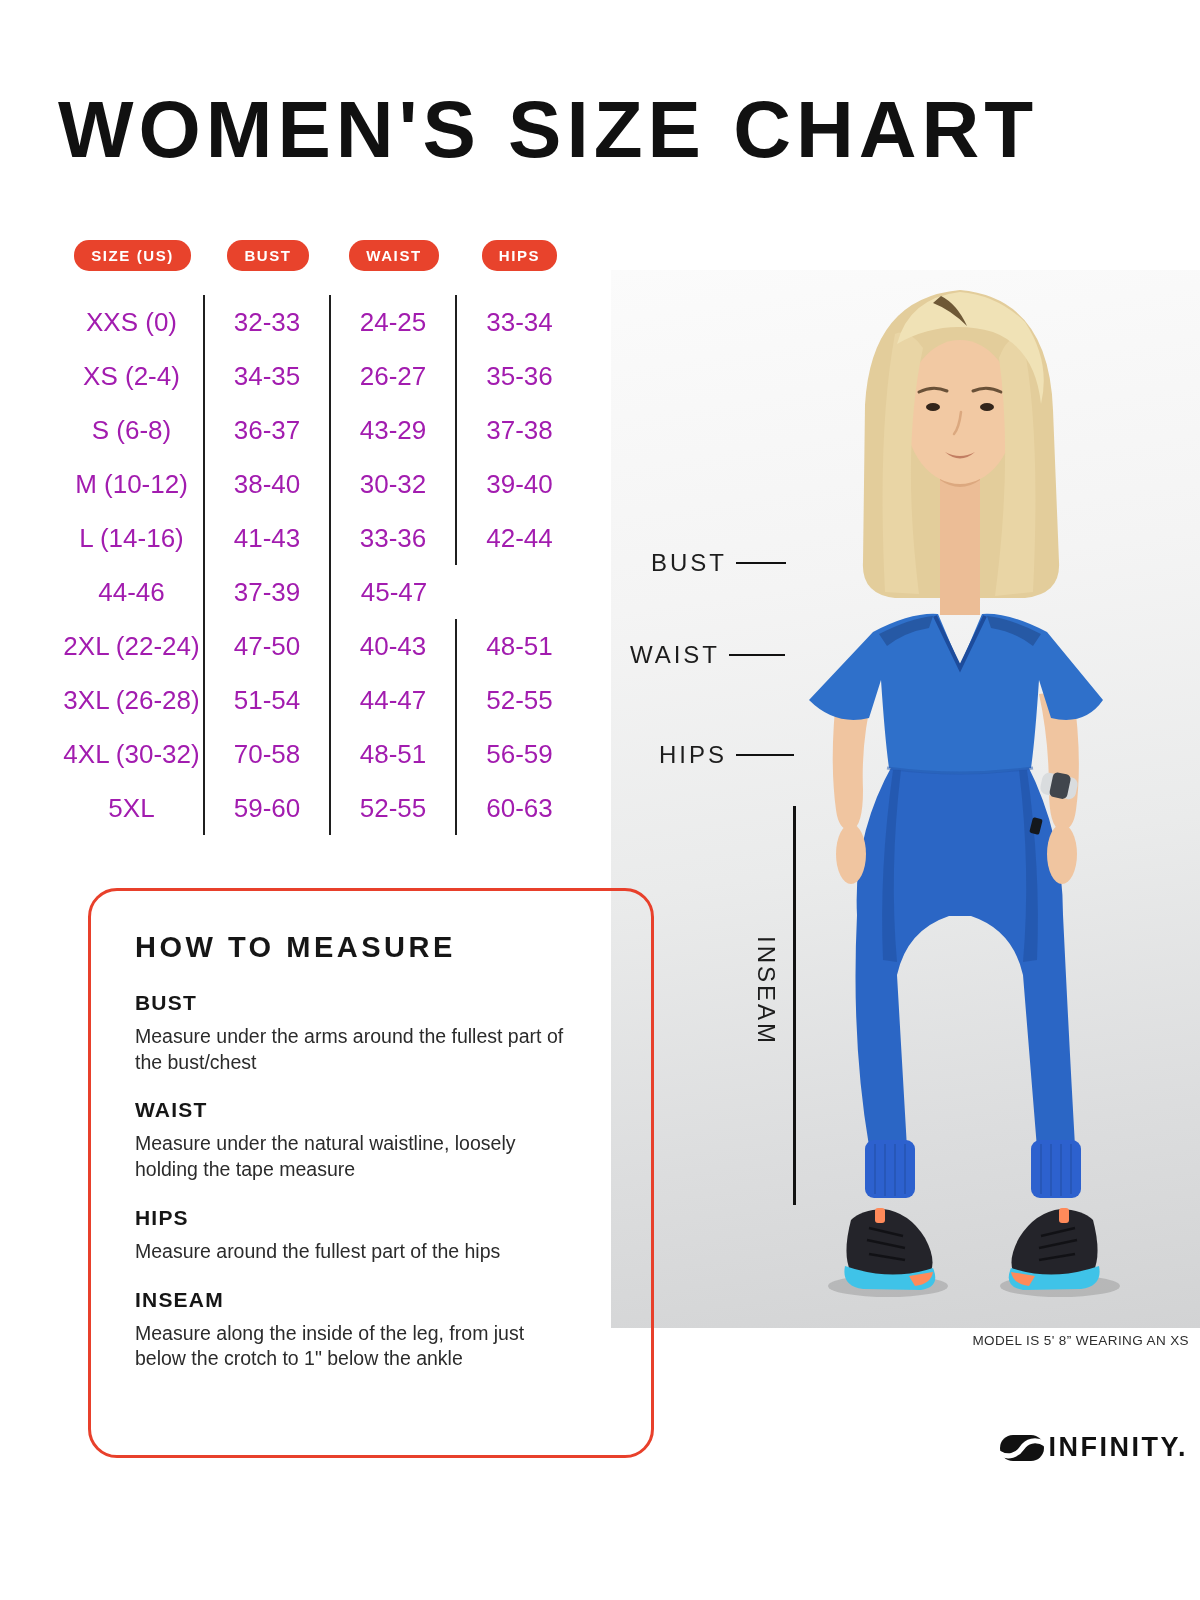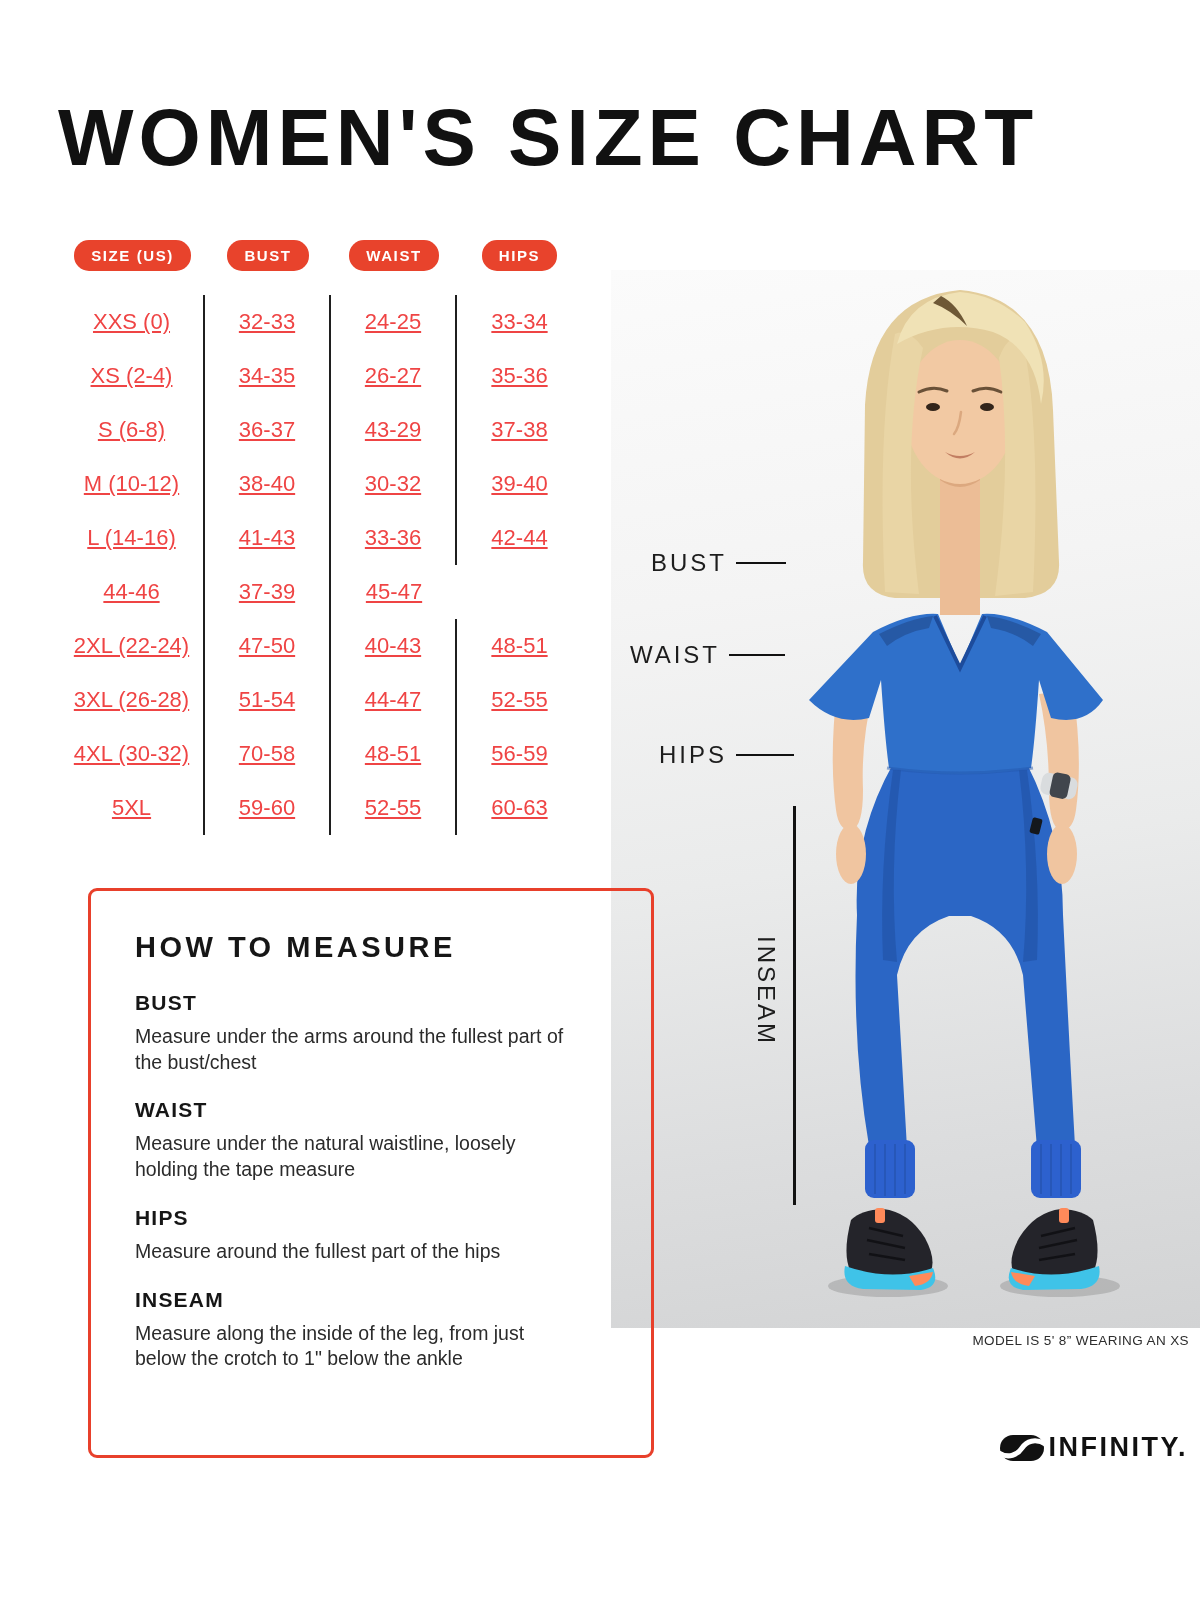--- a/index.html
+++ b/index.html
@@ -2,38 +2,38 @@
 <html><head>
 <meta charset="utf-8">
 <style>
   * { margin:0; padding:0; box-sizing:border-box; }
   html,body { background:#ffffff; }
   body {
     width:1200px; height:1600px; position:relative; overflow:hidden;
     font-family:"Liberation Sans", "DejaVu Sans", sans-serif; color:#1a1a1a;
   }
   .page-title {
-    position:absolute; left:58px; top:92px;
+    position:absolute; left:58px; top:84px;
     font-size:80px; font-weight:700; letter-spacing:5px; color:#111;
     white-space:nowrap;
   }
   
   .size-table { position:absolute; left:60px; top:240px; width:522px; }
   .st-head, .st-row {
     display:grid; grid-template-columns:145px 126px 126px 125px;
     align-items:center; justify-items:center;
   }
   .st-head { height:28px; }
   .pill {
     display:inline-block; background:#e8432c; color:#fff;
     font-size:15px; font-weight:700; letter-spacing:1.6px;
     padding:7px 17px; border-radius:15px; white-space:nowrap;
   }
   .st-body { margin-top:27px; }
-  .st-row { height:54px; font-size:22px; color:#ef4444;text-decoration:underline; }
+  .st-row { height:54px; font-size:26px; color:#a21caf; }
   .st-row .cell { width:100%; height:100%; display:flex; align-items:center; justify-content:center; }
   .st-row .cell.sep { border-right:2px solid #1f1f1f; }
   
   .photo {
     position:absolute; left:611px; top:270px; width:589px; height:1058px;
     background:linear-gradient(172deg,#fbfbfb 0%,#f4f4f4 30%,#eaebeb 55%,#dcddde 80%,#d2d3d4 100%);
     z-index:1;
   }
   .model { position:absolute; left:0; top:0; }
   .fig-label {
@@ -54,21 +54,21 @@
     font-size:24px; letter-spacing:3px; color:#1d1d1d; text-align:center;
     transform:rotate(90deg);
   }
   .photo-caption {
     position:absolute; right:11px; top:1333px; z-index:3;
     font-size:13.5px; letter-spacing:0.4px; color:#2d2d2d; white-space:nowrap;
   }
   
   .measure-box {
     position:absolute; left:88px; top:888px; width:566px; height:570px;
-    border:3px solid #e8402b; border-radius:9px; background:transparent; z-index:2;
+    border:3px solid #e8402b; border-radius:29px; background:transparent; z-index:2;
     padding:40px 40px 0 44px;
   }
   .measure-title { font-size:29px; font-weight:700; letter-spacing:3.5px; color:#161616; margin-bottom:27px; }
   .m-item { margin-bottom:23px; }
   .m-label { font-size:21px; font-weight:700; letter-spacing:1.2px; color:#161616; margin-bottom:9px; }
   .m-text  { font-size:19.5px; line-height:1.32; color:#2b2b2b; max-width:440px; }
   
   .brand { position:absolute; right:12px; top:1432px; display:flex; align-items:center; gap:3px; z-index:3; }
   .brand-text { font-size:27px; font-weight:700; letter-spacing:2.5px; color:#111; white-space:nowrap; }
 </style>

